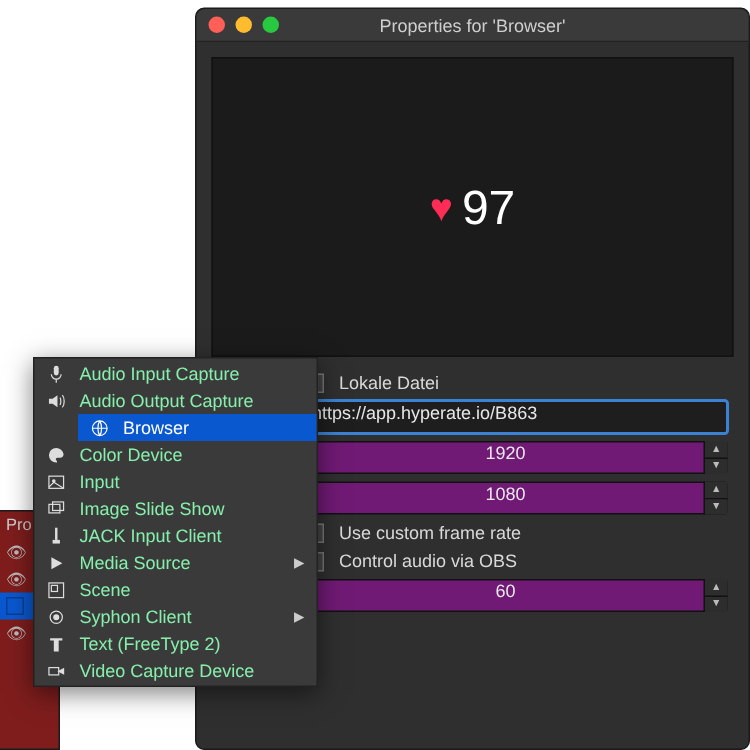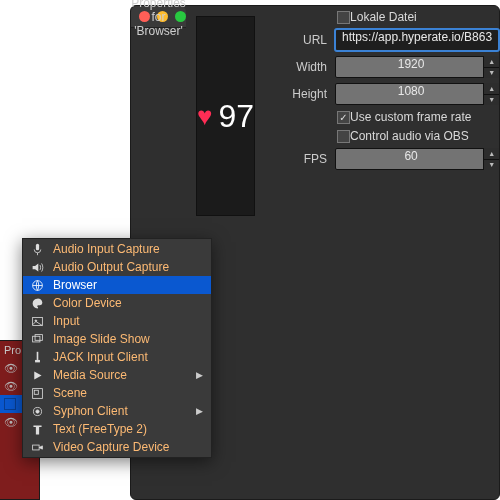--- a/index.html
+++ b/index.html
@@ -4,21 +4,21 @@
   <style>
     * { margin:0; padding:0; box-sizing:border-box; }
     body {
       width:500px; height:500px; background:#fff;
       font-family:-apple-system,BlinkMacSystemFont,"Helvetica Neue",Arial,sans-serif;
       font-size:12px; color:#d9d9d9; overflow:hidden; position:relative;
     }
     .props-window {
       position:absolute; left:130px; top:5px; width:370px; height:495px;
       background:#2f2f2f; border:1px solid #1b1b1b; border-radius:6px;
-      display:flex; flex-direction:row;
+      display:flex; flex-direction:column;
     }
     .titlebar {
       height:22px; background:#3a3a3a; border-bottom:1px solid #222;
       display:flex; align-items:center; position:relative;
       border-top-left-radius:6px; border-top-right-radius:6px;
     }
     .traffic { display:flex; gap:7px; margin-left:8px; }
     .dot { width:11px; height:11px; border-radius:50%; }
     .red{background:#ff5f57}.yellow{background:#febc2e}.green{background:#28c840}
     .title-text {
@@ -29,55 +29,55 @@
       margin:10px 10px 6px; height:200px;
       background:#1b1b1b; border:1px solid #111;
       display:flex; align-items:center; justify-content:center;
     }
     .hr { display:flex; align-items:center; gap:6px; }
     .heart { color:#ff2d55; font-size:26px; line-height:1; }
     .hr-value { color:#fff; font-size:32px; font-weight:400; }
     .form { padding:4px 14px 0; display:flex; flex-direction:column; gap:5px; }
     .row { display:flex; align-items:center; gap:8px; }
     .lbl { width:48px; text-align:right; color:#ccc; font-size:12px; }
-    .chk-row { display:flex; align-items:center; gap:0; margin-left:58px; }
+    .chk-row { display:flex; align-items:center; gap:10px; margin-left:58px; }
     .chk {
       width:13px; height:13px; border:1px solid #777; background:#444;
       display:inline-flex; align-items:center; justify-content:center;
       font-size:10px; color:#ddd;
     }
     .input {
       flex:1; background:#1e1e1e; border:1px solid #111; height:22px;
       padding:0 6px; color:#e8e8e8; font-size:12px; border-radius:2px;
     }
     .input.focus { outline:2px solid #3b82d5; outline-offset:-1px; }
     .num-wrap { flex:1; position:relative; }
-    .num { width:100%; background:#737373; border:1px solid #111; height:22px;
+    .num { width:100%; background:#701a75; border:1px solid #111; height:22px;
       padding:0 18px 0 6px; color:#e8e8e8; font-size:12px; border-radius:2px; text-align:center; }
     .spinner {
       position:absolute; right:0; top:0; width:16px; height:22px;
       display:flex; flex-direction:column; border-left:1px solid #111;
     }
     .spin-btn {
       flex:1; background:#2d2d2d; display:flex; align-items:center; justify-content:center;
       font-size:7px; color:#bbb; border-bottom:1px solid #111;
     }
     .spin-btn:last-child{border-bottom:none}
 
     
     .menu {
       position:absolute; left:22px; top:238px; width:190px;
       background:#3a3a3a; border:1px solid #222; padding:1px 0;
       box-shadow:0 4px 16px rgba(0,0,0,.5);
     }
     .menu-item {
       display:flex; align-items:center; gap:8px;
-      height:18px; padding:0 8px; color:#fdba74; font-size:12px;
-    }
-    .menu-item.sel { background:#0a58d0; color:#fff; }
+      height:18px; padding:0 8px; color:#86efac; font-size:12px;
+    }
+    .menu-item.sel { background:#0a58d0; color:#fff;margin-left:29px; }
     .mi-icon { width:14px; text-align:center; font-size:12px; color:#ddd; }
     .menu-item .mi-icon svg{width:13px;height:13px;display:block}
     .sub::after{content:"▶"; position:absolute; right:8px; font-size:9px; color:#ccc}
     .menu-item{position:relative}
 
     
     .back-window {
       position:absolute; left:0; top:340px; width:40px; height:160px;
       background:#7f1d1d; border:1px solid #1b1b1b; border-left:none;
     }

